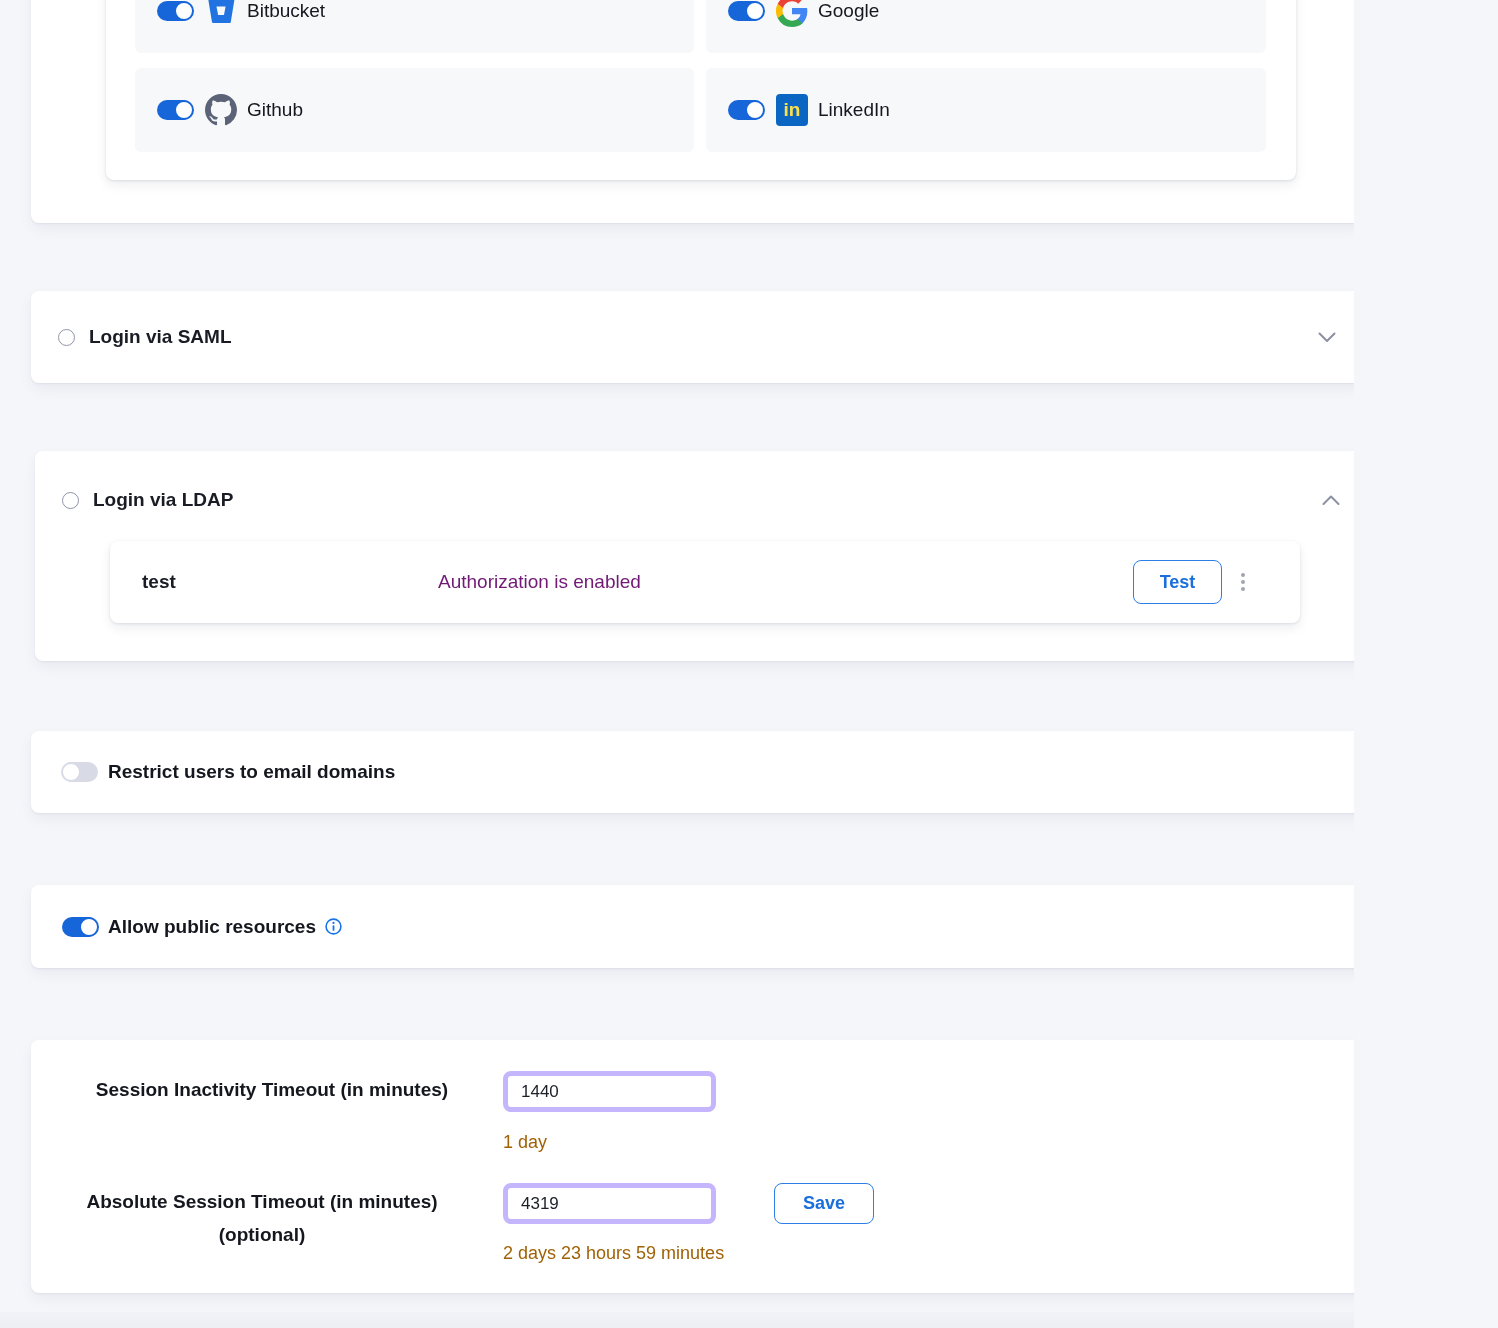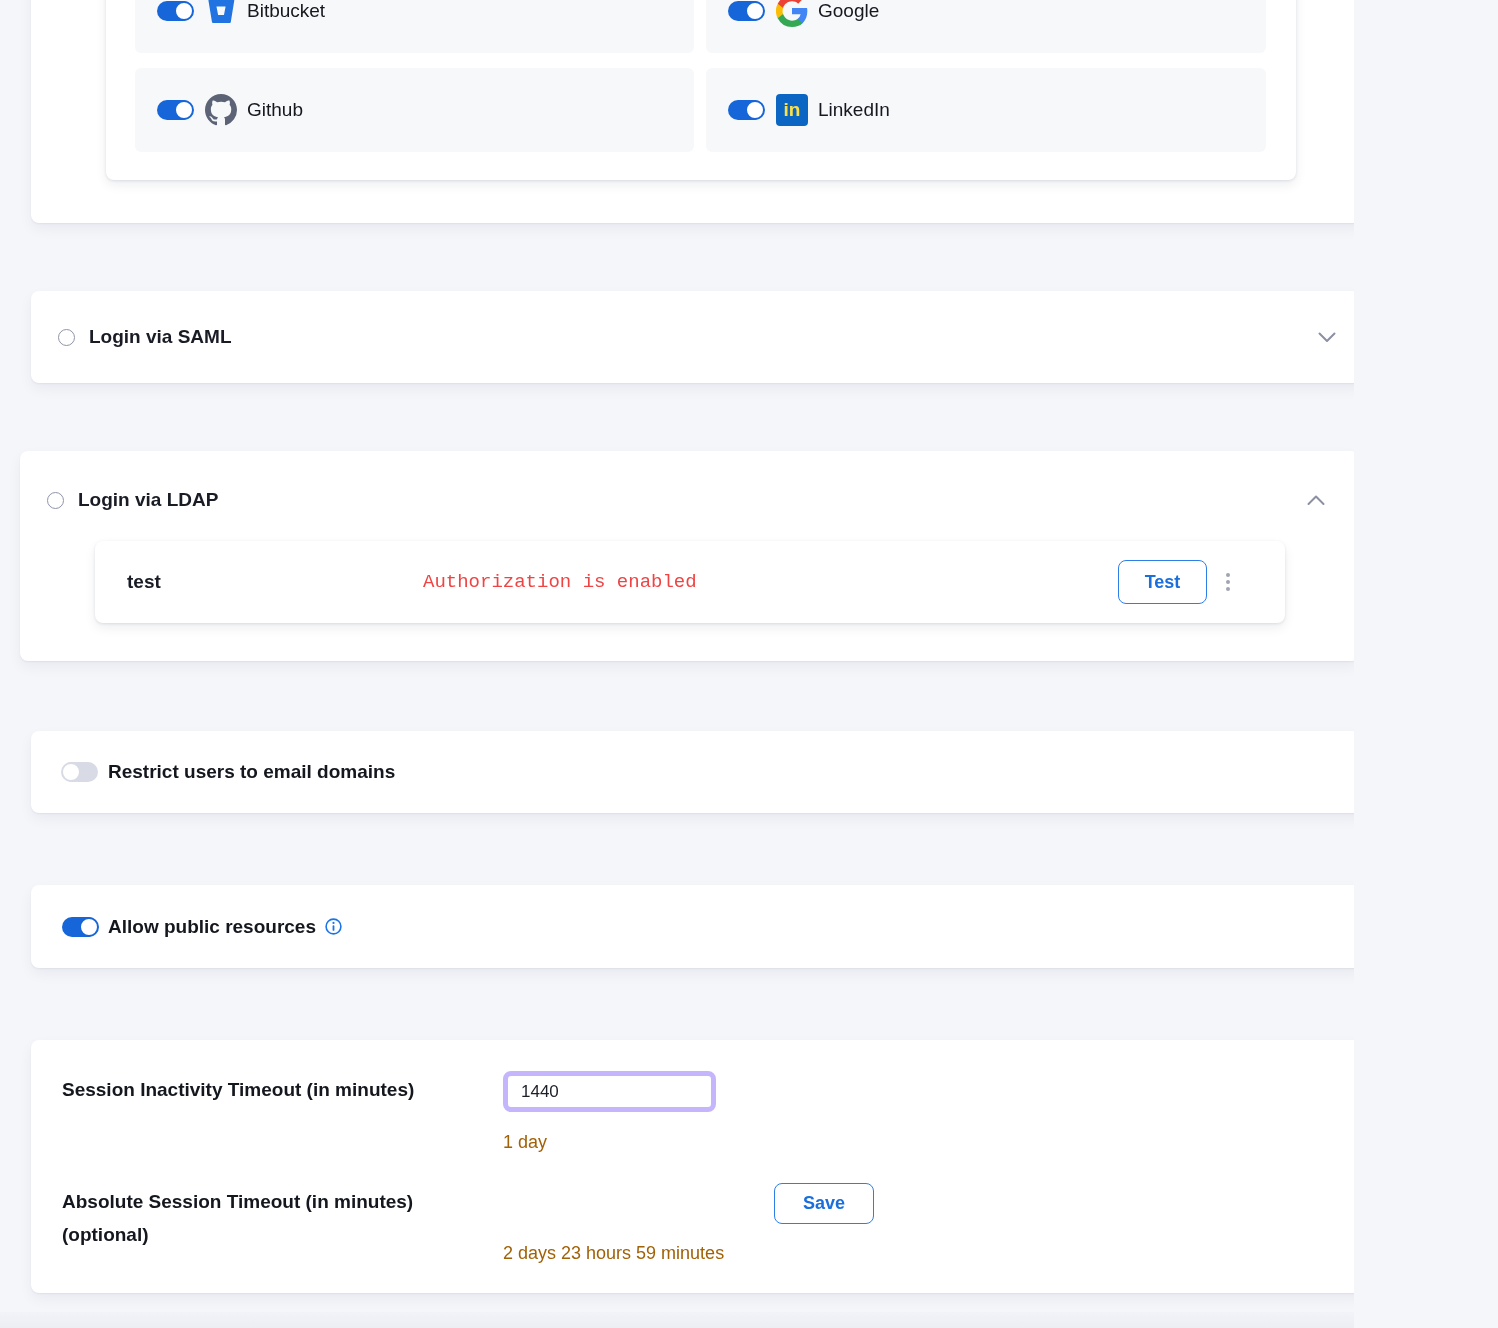--- a/index.html
+++ b/index.html
@@ -57,21 +57,21 @@
     color:#1a6fdb; font-weight:700; font-size:18px;
     font-family:"Liberation Sans", sans-serif;
     display:flex; align-items:center; justify-content:center; cursor:pointer;
   }
   .txt-input {
     position:absolute; width:213px; height:41px; border:5px solid #c4b5fd; border-radius:8px;
     font-size:17px; color:#1c1f28; padding:0 13px; background:#fff;
     font-family:"Liberation Sans", sans-serif; outline:none;
   }
   .hint { position:absolute; font-size:18px; color:#a16207; }
-  .field-label { position:absolute; font-size:19px; font-weight:700; color:#14171e; line-height:1.75; }
+  .field-label { position:absolute; font-size:19px; font-weight:700; color:#14171e; line-height:1.75;text-align:center; }
 
   .kebab { display:flex; flex-direction:column; gap:3px; cursor:pointer; }
   .kebab span { width:4px; height:4px; border-radius:50%; background:#a0a5b1; }
 
   .bold-toggle-label { font-size:19px; font-weight:700; color:#14171e; }
 
   .right-panel { position:absolute; left:1405px; top:0; width:93px; height:1315px; background:#ffffff; }
   .right-panel-border { position:absolute; left:1404px; top:278px; width:1px; height:1037px; background:#d9dbe2; box-shadow:-3px 0 6px rgba(30,40,80,.05); }
   .aida { position:absolute; left:1405px; top:1228px; width:93px; display:flex; flex-direction:column; align-items:center; cursor:pointer; }
   .aida-text { margin-top:4px; font-size:13px; letter-spacing:.8px; color:#15181f; }
@@ -142,33 +142,33 @@
       <div class="radio"></div>
       <div class="card-title">Login via SAML</div>
       <div class="chevron">
         <svg width="18" height="11" viewBox="0 0 18 11">
             <polyline points="1.5,1.5 9,9 16.5,1.5" fill="none" stroke="#8b90a3" stroke-width="2" stroke-linecap="round" stroke-linejoin="round"></polyline>
           </svg>
       </div>
     </div>
   </div>
 
-  <div class="card" style="left:20px; top:451px; width:1339px; height:210px;">
+  <div class="card" style="left:35px; top:451px; width:1339px; height:210px;">
     <div class="card-header" style="height:90px; padding-top:8px;">
       <div class="radio"></div>
       <div class="card-title">Login via LDAP</div>
       <div class="chevron">
         <svg width="18" height="11" viewBox="0 0 18 11">
             <polyline points="1.5,9 9,1.5 16.5,9" fill="none" stroke="#8b90a3" stroke-width="2" stroke-linecap="round" stroke-linejoin="round"></polyline>
           </svg>
       </div>
     </div>
     <div class="inner-card" style="left:75px; top:90px; width:1190px; height:82px;">
       <div style="position:absolute; left:32px; top:0; height:82px; display:flex; align-items:center; font-size:19px; font-weight:700; color:#191c25;">test</div>
-      <div style="position:absolute; left:328px; top:0; height:82px; display:flex; align-items:center; font-size:19px; color:#ef4444;font-family:Liberation Mono, monospace;">Authorization is enabled</div>
+      <div style="position:absolute; left:328px; top:0; height:82px; display:flex; align-items:center; font-size:19px; color:#701a75;">Authorization is enabled</div>
       <button class="btn-outline" style="position:absolute; left:1023px; top:19px; width:89px; height:44px;">Test</button>
       <div class="kebab" style="position:absolute; left:1131px; top:32px;">
         <span></span>
           <span></span>
           <span></span>
       </div>
     </div>
   </div>
 
   <div class="card" style="left:31px; top:731px; width:1339px; height:82px; display:flex; align-items:center; padding-left:31px;">
@@ -191,20 +191,21 @@
       </svg>
     </div>
   </div>
 
   <div class="card" style="left:31px; top:1040px; width:1339px; height:253px;">
     <div class="field-label" style="left:31px; top:33px; width:420px;">Session Inactivity Timeout (in minutes)</div>
     <input class="txt-input" style="left: 472px; top: 31px;" value="1440">
     <div class="hint" style="left:472px; top:92px;">1 day</div>
 
     <div class="field-label" style="left:31px; top:145px; width:400px;">Absolute Session Timeout (in minutes) (optional)</div>
+    <input class="txt-input" style="left: 472px; top: 143px;" value="4319">
     <button class="btn-outline" style="position:absolute; left:743px; top:143px; width:100px; height:41px;">Save</button>
     <div class="hint" style="left:472px; top:203px;">2 days 23 hours 59 minutes</div>
   </div>
 
   <div class="right-panel"></div>
   <div class="right-panel-border"></div>
 
   <div class="aida">
     <svg width="38" height="38" viewBox="0 0 38 38">
       <defs>

